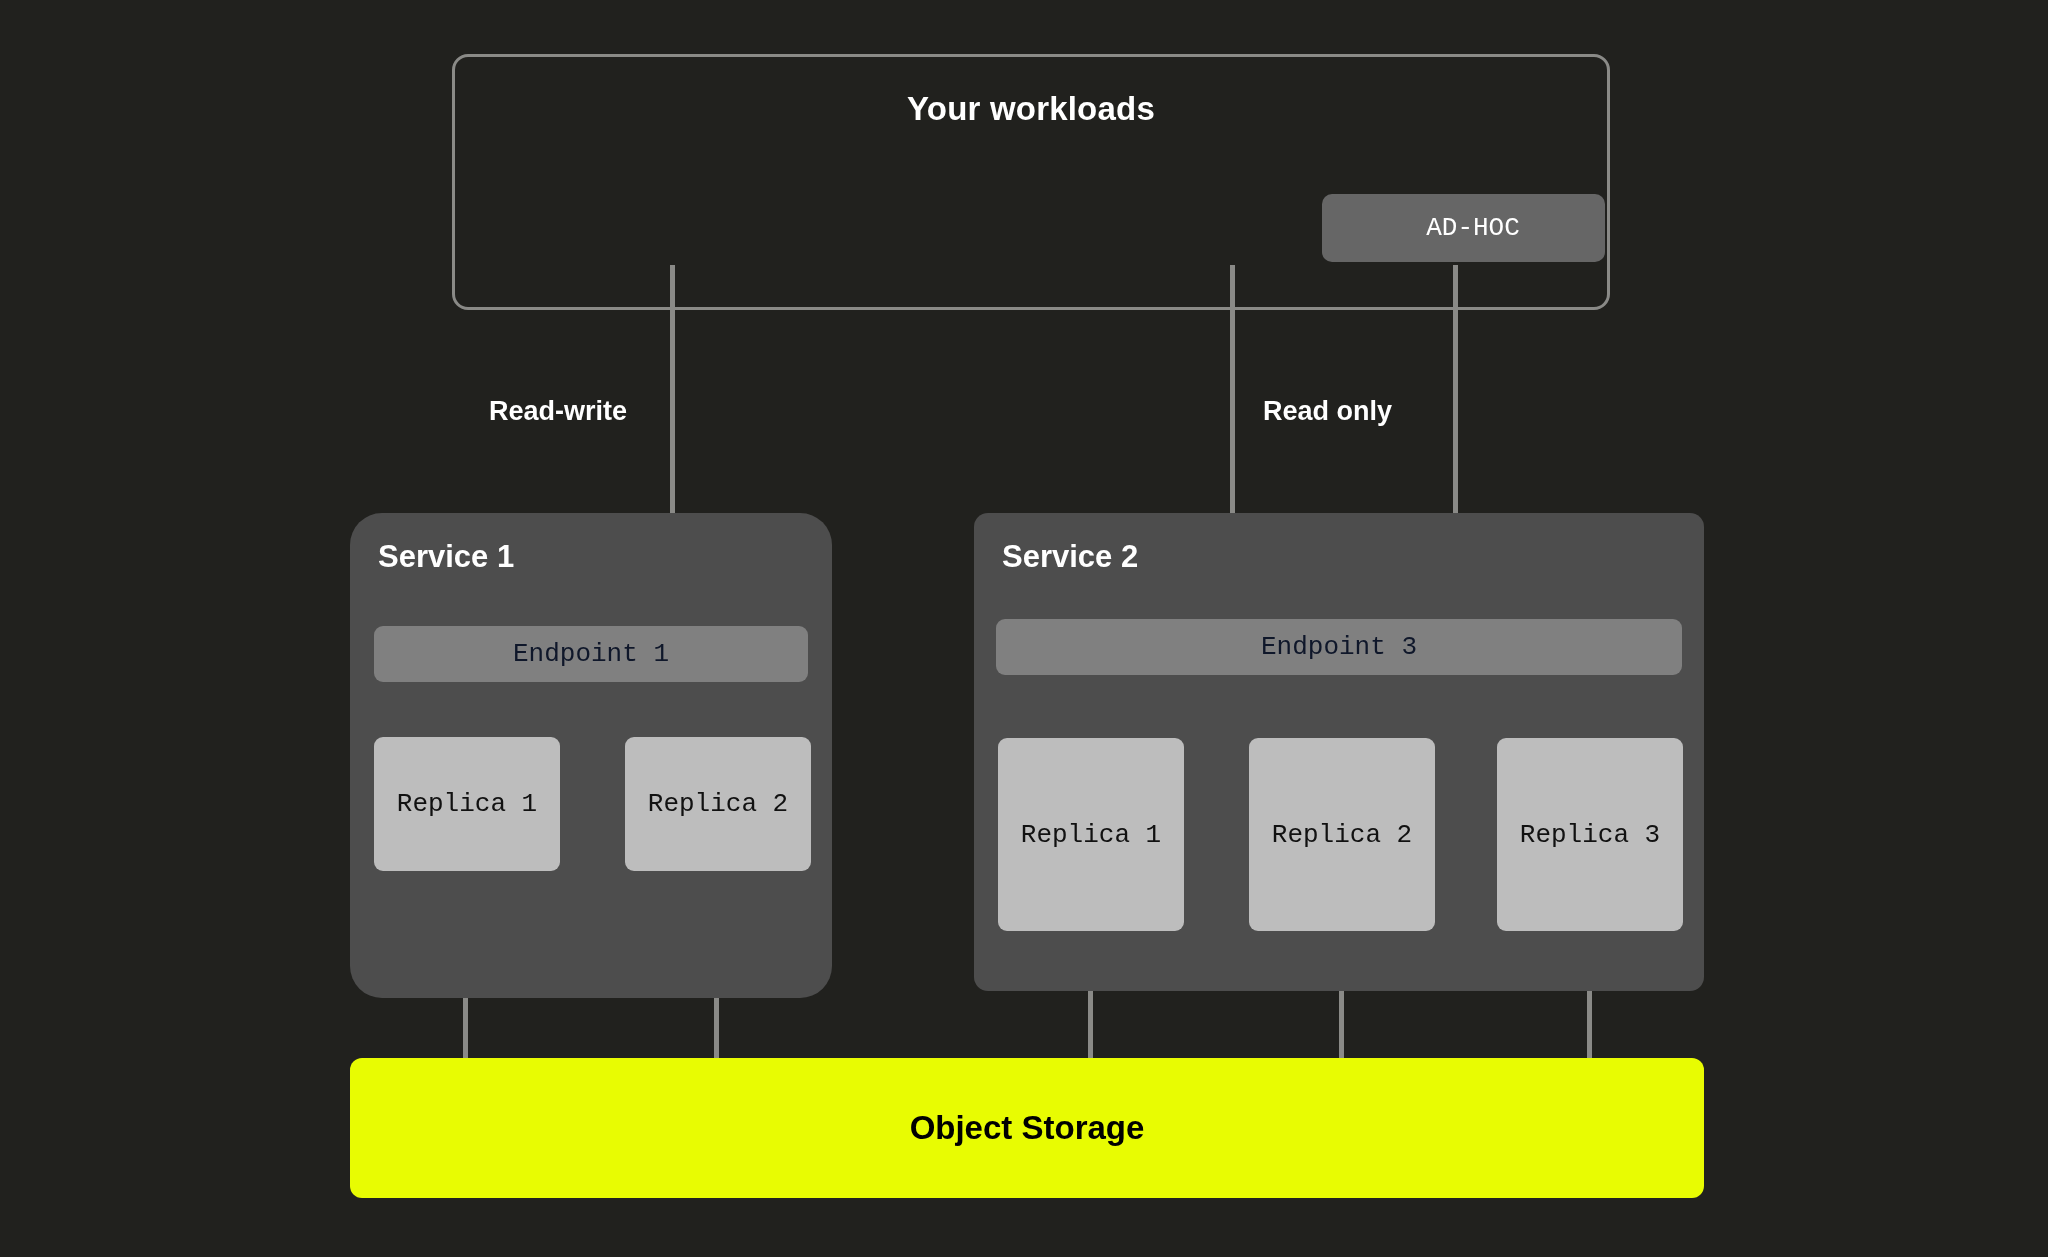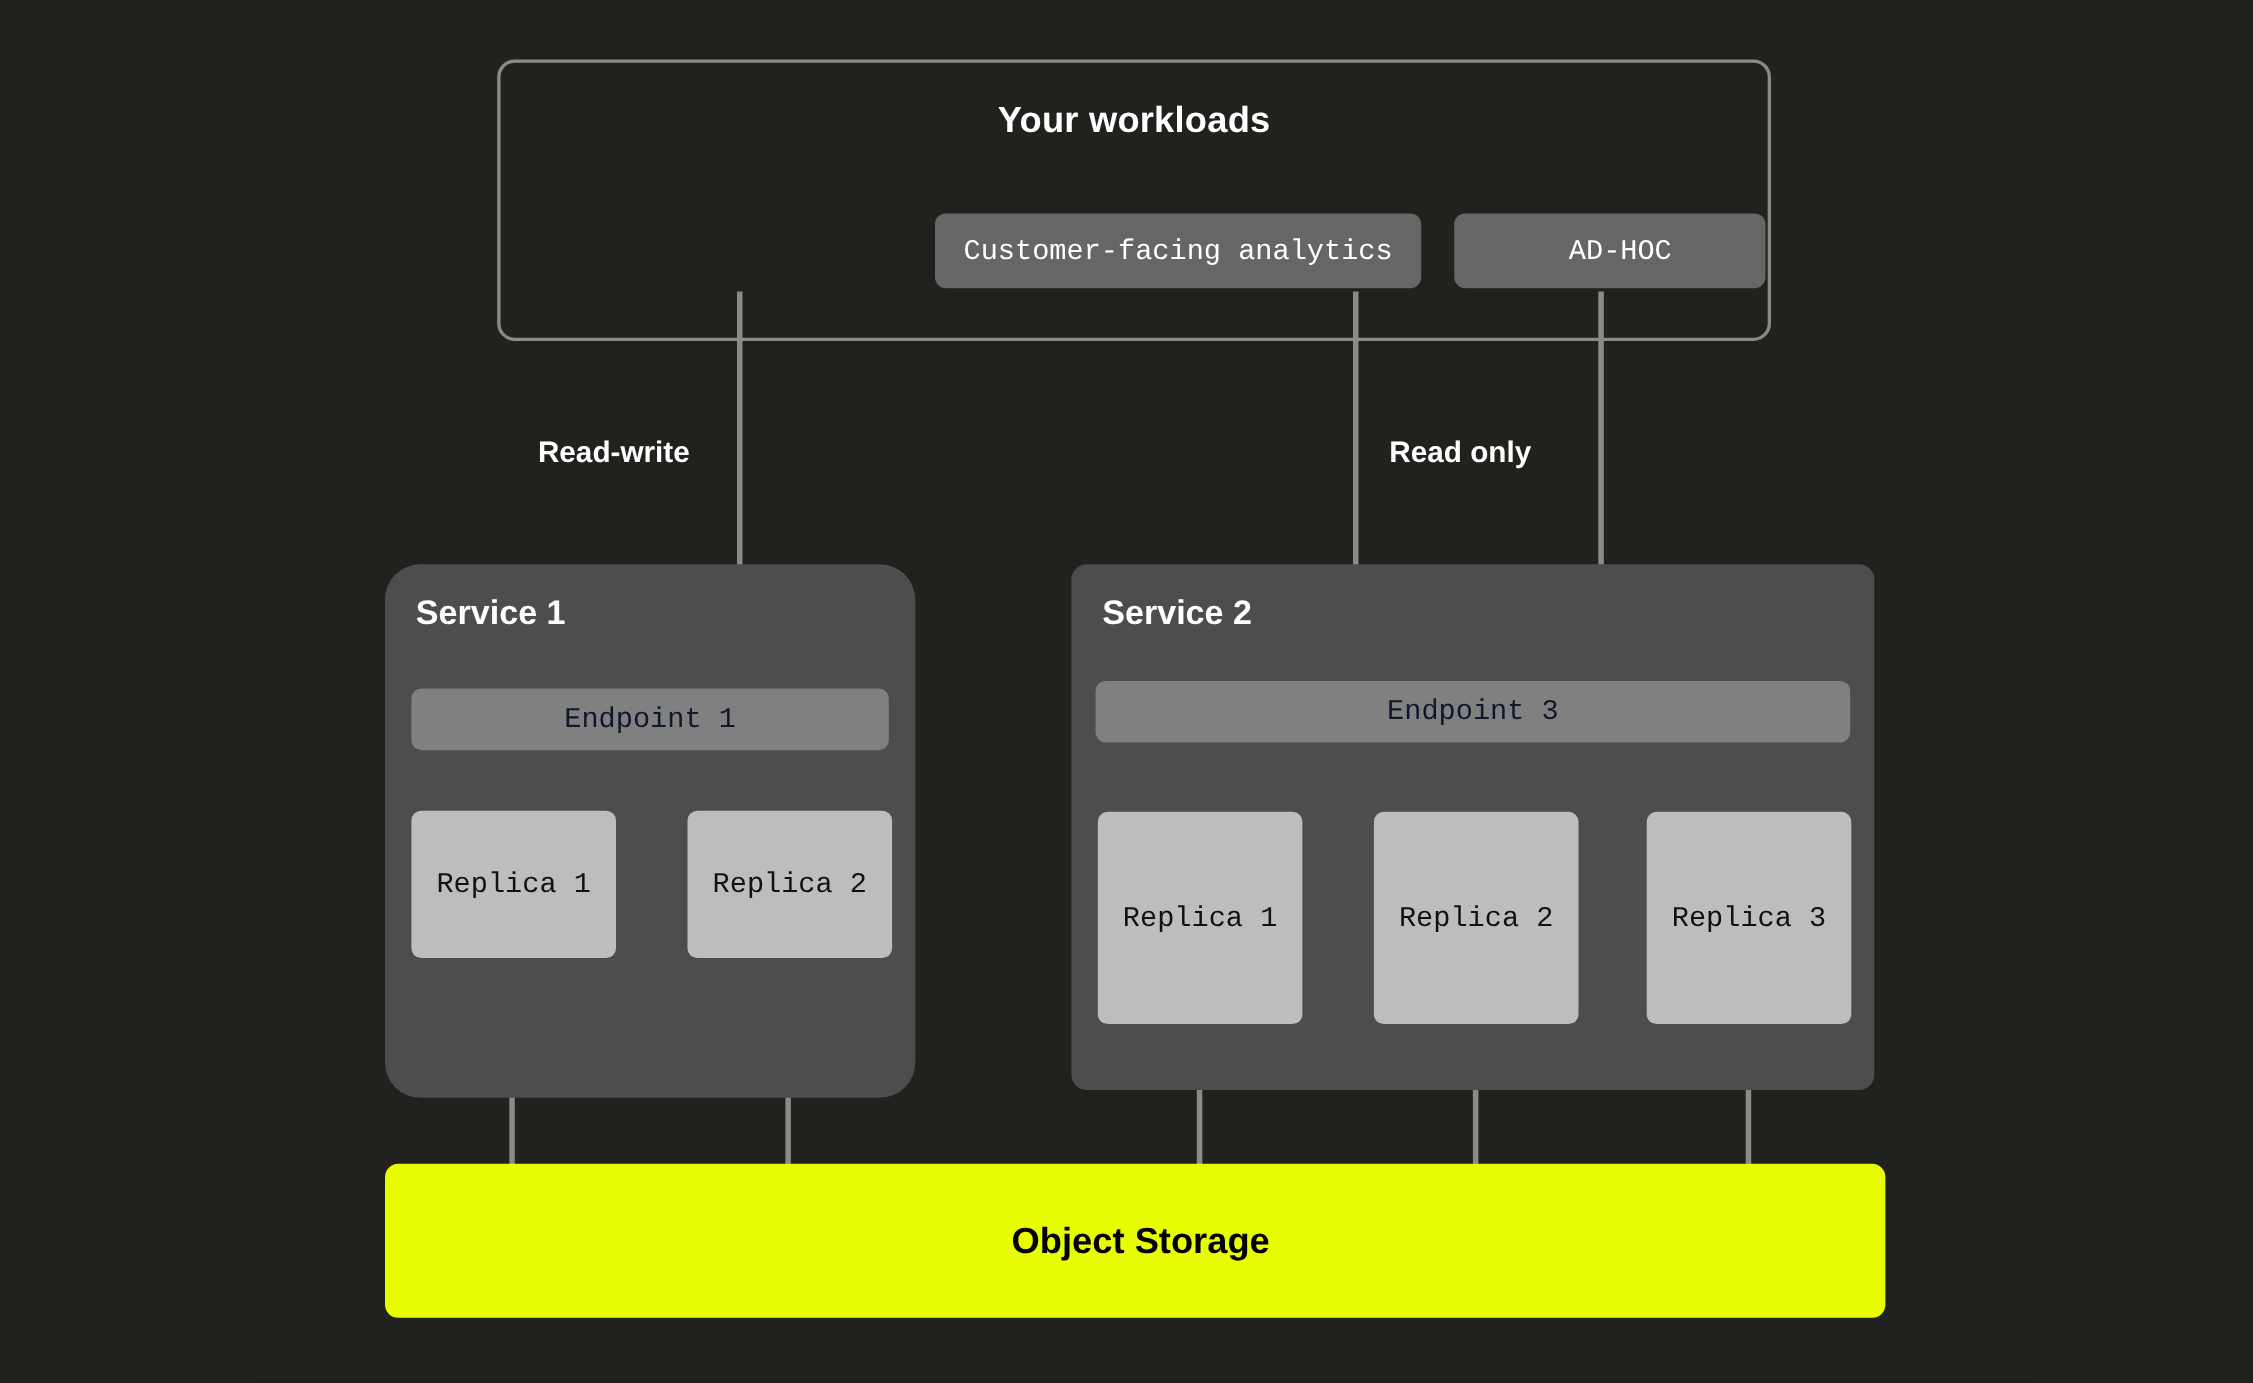--- a/index.html
+++ b/index.html
@@ -108,21 +108,20 @@
   #object-storage {
     left: 350px;
     top: 1058px;
     width: 1354px;
     height: 140px;
     background: #e8fc02;
     border-radius: 12px;
     color: #000000;
     font-size: 33px;
     font-weight: bold;
-    padding-left: 10px;
   }
 
   
   .vline {
     position: absolute;
     width: 5px;
     background: #8a8a87;
   }
   .vline.inner { background: #7d7d7a; }
 
@@ -171,21 +170,20 @@
 
   <div class="vline abs" style="left:1088px; top:920px; height:140px;"></div>
   <div class="vline abs" style="left:1339px; top:920px; height:140px;"></div>
   <div class="vline abs" style="left:1587px; top:920px; height:140px;"></div>
 
   <div class="abs" id="workloads-frame"></div>
 
   <div class="abs center-text" id="workloads-title">Your workloads</div>
 
 
-  <div class="abs center-text workload-chip mono" id="chip-cfa">Customer-facing analytics</div>
 
   <div class="abs center-text workload-chip mono" id="chip-adhoc">AD-HOC</div>
 
   <div class="flow-label" id="label-read-write">Read-write</div>
 
   <div class="flow-label" id="label-read-only">Read only</div>
 
   <div class="abs service-box" id="service-1">
     <div class="service-title">Service 1</div>
 

